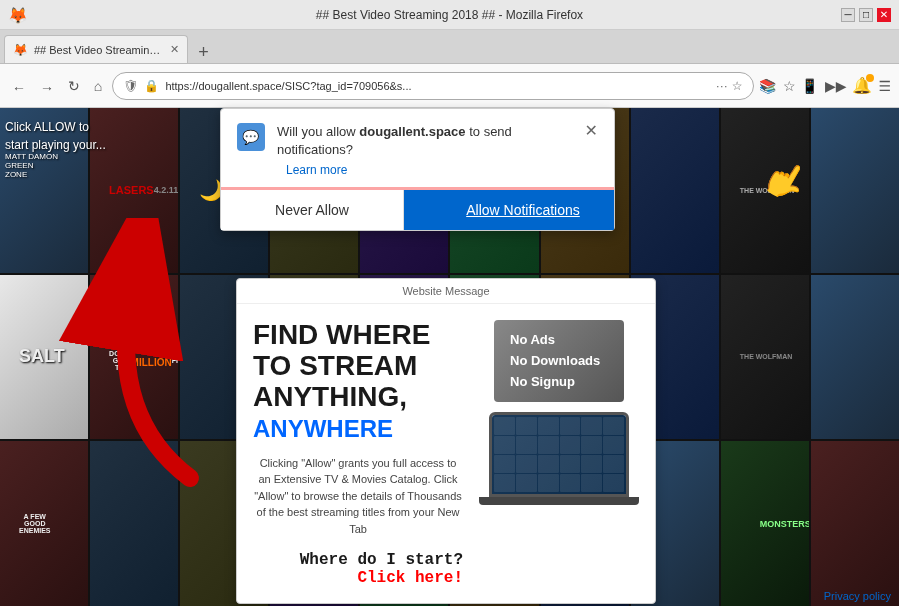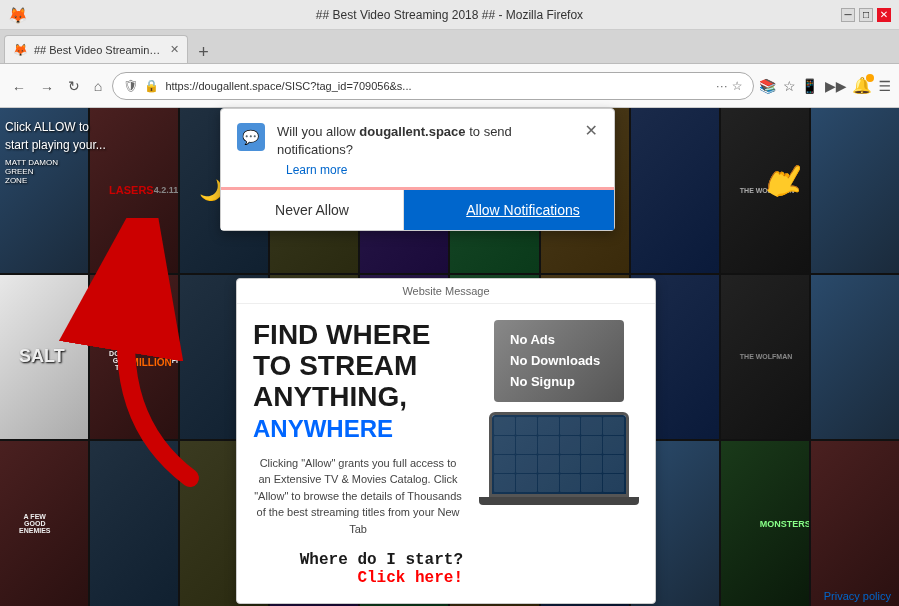--- a/index.html
+++ b/index.html
@@ -480,21 +480,21 @@
         <polygon points="0 0, 10 3.5, 0 7" fill="#cc0000"></polygon>
       </marker>
     </defs>
     <path d="M 160 260 Q 80 200 100 80" stroke="#cc0000" stroke-width="18" fill="none" marker-end="url(#arrowhead)" stroke-linecap="round"></path>
   </svg>
 
   <div style="position:absolute;top:10px;left:5px;color:white;font-size:12px;font-weight:normal;text-shadow:1px 1px 2px black;line-height:1.5;z-index:2">
     Click ALLOW to<br>start playing your...
   </div>
 
-  <div style="position:absolute;top:50px;left:5px;color:white;font-size:8px;text-shadow:1px 1px 2px black;z-index:2">
+  <div style="position:absolute;top:44px;left:5px;color:white;font-size:8px;text-shadow:1px 1px 2px black;z-index:2">
     MATT DAMON<br>GREEN<br>ZONE
   </div>
 
   <div class="privacy-link" style="z-index:2">Privacy policy</div>
 </div>
 
 <div class="notification-popup">
   <div class="popup-header">
     <div class="chat-icon">💬</div>
     <div class="popup-text">

